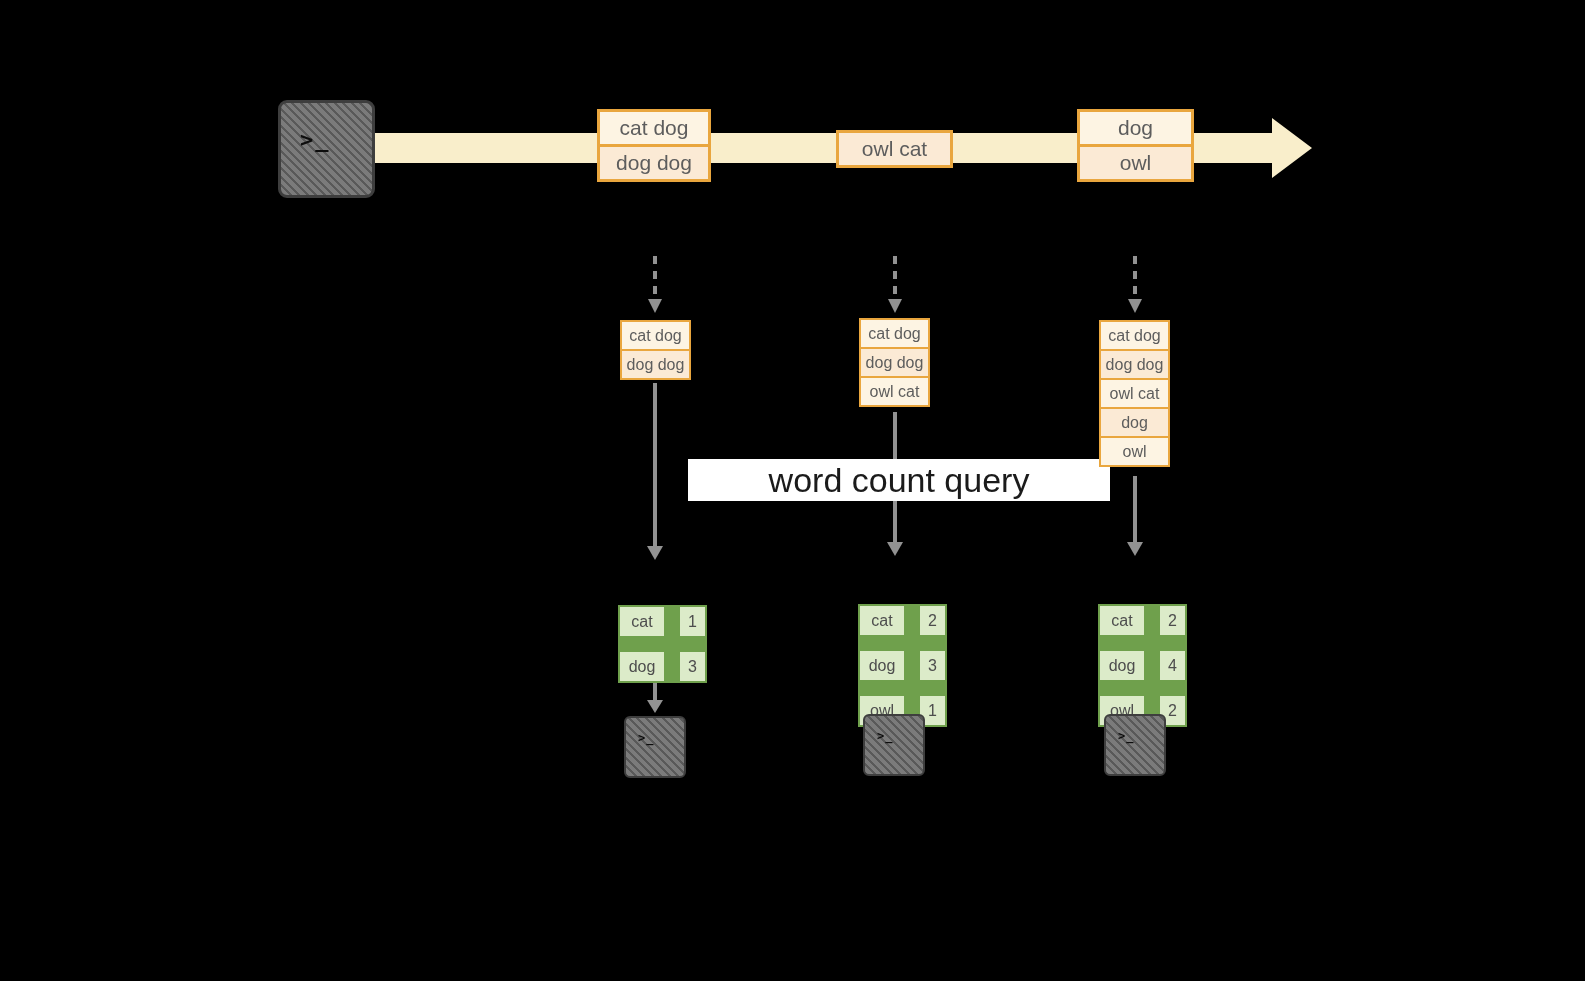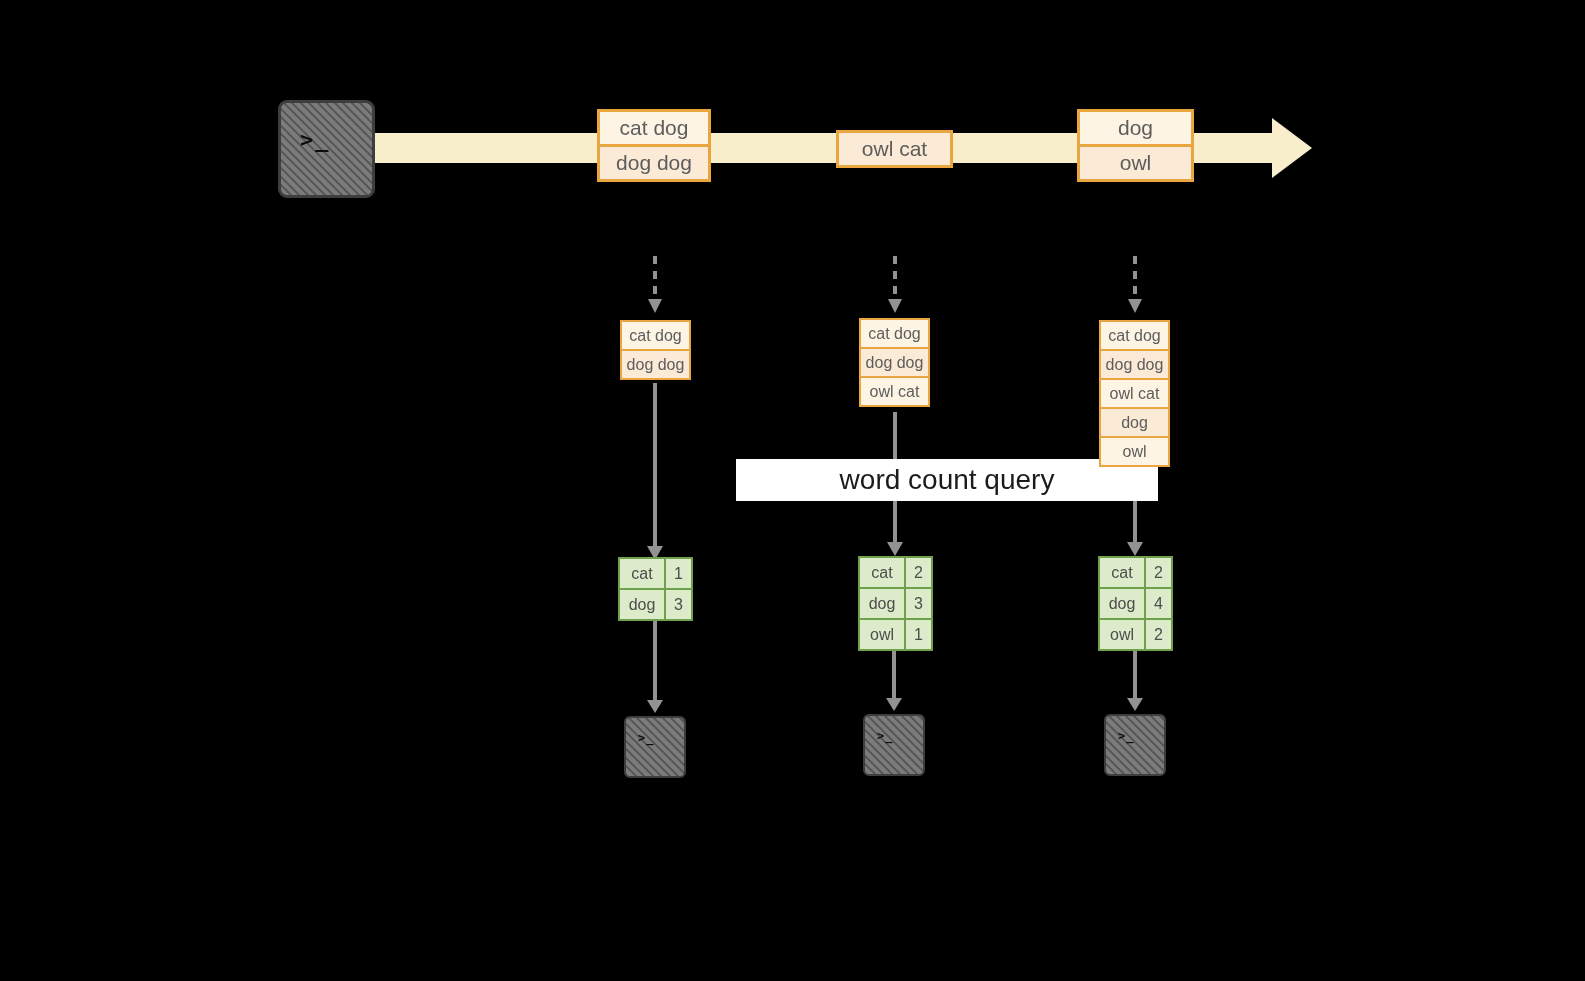--- a/index.html
+++ b/index.html
@@ -43,28 +43,29 @@
     height: 31px; border: 2px solid var(--record-border, #e9a63e);
     display: flex; align-items: center; justify-content: center;
     font-size: 16px; color: #5d5d5d;
   }
   .rbox + .rbox { margin-top: -2px; }
 
   .banner {
     position: absolute; left: 688px; top: 459px; width: 422px; height: 42px;
     background: var(--banner-bg, #ffffff); z-index: 2;
     display: flex; align-items: center; justify-content: center;
-    font-size: 28px; color: #1b1b1b; margin-left: 48px;
+    font-size: 34px; color: #1b1b1b;
   }
 
   .wtable {
     position: absolute; z-index: 3; display: grid;
-    grid-template-columns: 44px 25px; gap: 2px;
+    grid-template-columns: 44px 25px; gap: 16px;
     background: var(--table-border, #6fa04c);
     border: 2px solid var(--table-border, #6fa04c);
+    margin-top: 48px;
   }
   .cell {
     height: 29px; background: var(--table-fill, #dcebc9);
     display: flex; align-items: center; justify-content: center;
     font-size: 16px; color: #4d4d4d;
   }
 </style>
 </head>
 <body>
 

